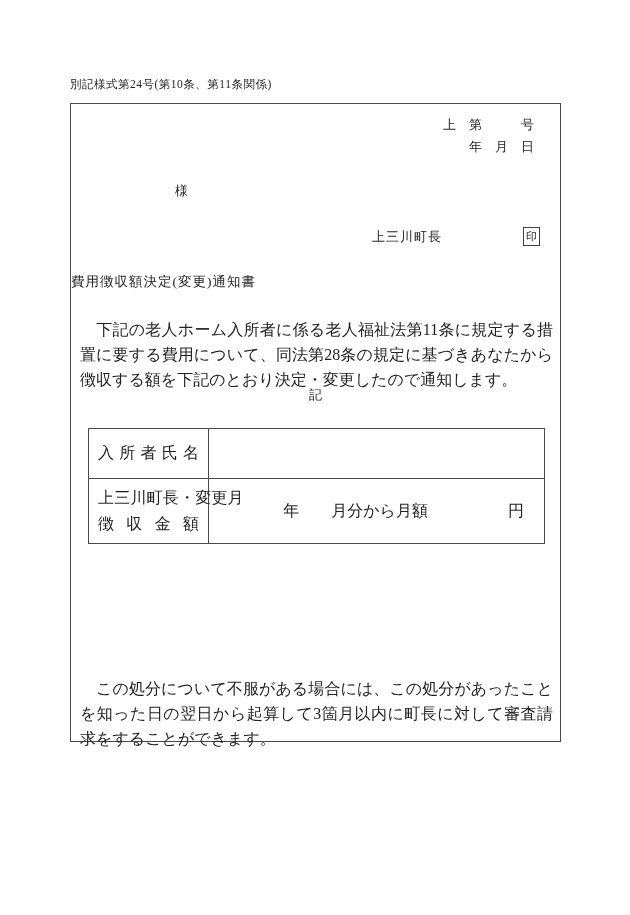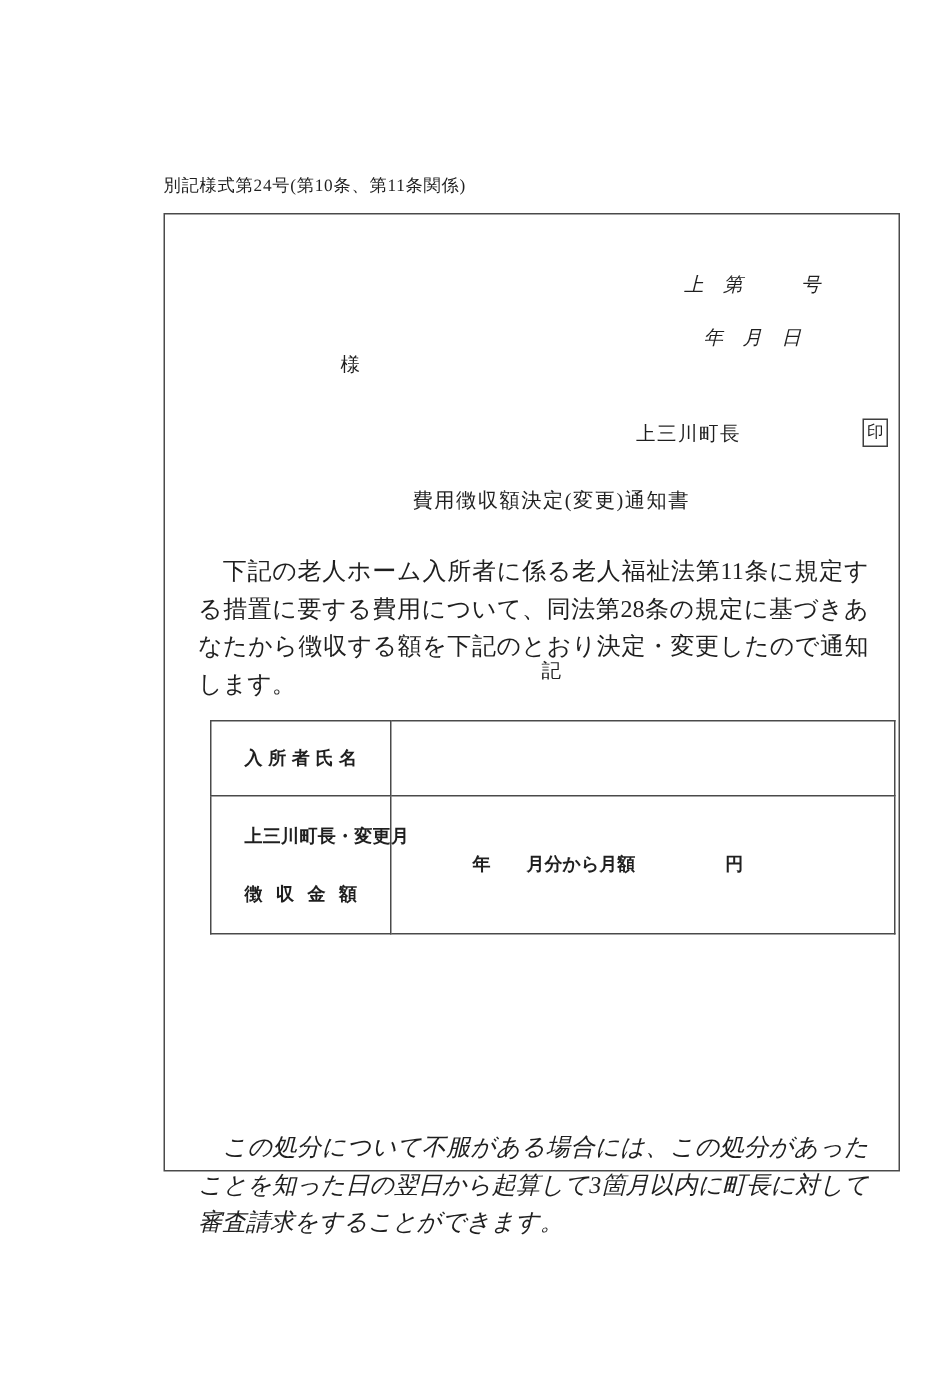--- a/index.html
+++ b/index.html
@@ -1,81 +1,81 @@
 <!DOCTYPE html>
 <html><head>
 <meta charset="utf-8">
 <style>
-  * { margin:13px; padding:0; box-sizing:border-box; }
+  * { margin:0; padding:0; box-sizing:border-box; }
   html,body { width:630px; height:915px; background:#ffffff; }
   body {
     position:relative;
     font-family:"Liberation Serif","DejaVu Serif",serif;
     color:#1f1f1f;
     -webkit-font-smoothing:antialiased;
   }
   .form-label {
     position:absolute; left:70px; top:77px;
     font-size:11.5px; letter-spacing:0.5px;
   }
   .doc-box {
     position:absolute; left:70px; top:103px;
     width:491px; height:639px;
     border:1px solid #4a4a4a;
   }
   .doc-meta {
     position:absolute; top:10px; right:26px;
-    text-align:center; font-size:13px; line-height:21.5px;font-style:italic;
+    text-align:right; font-size:13px; line-height:21.5px;
   }
   .addressee {
     position:absolute; left:104px; top:78px; font-size:13px;
   }
   .issuer {
     position:absolute; left:301px; top:124px; font-size:13px; letter-spacing:1px;
   }
   .seal {
     position:absolute; left:452px; top:123px;
     width:17px; height:19px;
     border:1px solid #3f3f3f;
     font-size:11px; line-height:17px; text-align:center;
   }
   .doc-title {
     position:absolute; top:169px; left:0; width:100%;
-    text-align:center; font-size:13.5px; letter-spacing:1px;
+    text-align:left; font-size:13.5px; letter-spacing:1px;
   }
   .para {
     position:absolute; left:9px; right:7px;
     font-size:16px; line-height:25px;
     text-align:justify;
   }
   .para-body { top:213px; }
   .ki-marker {
     position:absolute; top:278px; left:0; width:100%;
     text-align:center; font-size:13px; line-height:25px;
   }
   table.form-table {
     position:absolute; left:17px; top:324px;
     width:456px; border-collapse:collapse;
-    table-layout:fixed; font-size:12px;font-weight:bold;
+    table-layout:fixed; font-size:16px;
   }
   .form-table td {
     border:1px solid #4a4a4a;
     vertical-align:middle;
   }
   .form-table td.lbl { padding:0 9px; }
   .row-a { height:50px; }
   .row-b { height:50px; }
   .row-c { height:65px; }
   .row-d { height:67px; }
   .jl { text-align:justify; text-align-last:justify; }
   .nw { white-space:nowrap; letter-spacing:0.2px; }
   .lbl-line { line-height:26px; }
-  .val-c { padding-left:54px; white-space:nowrap; }
+  .val-c { padding-left:54px; white-space:nowrap;text-align:center; }
   .val-d { vertical-align:bottom; padding:0 0 3px 127px; line-height:20px; white-space:nowrap; }
-  .para-appeal { top:597px;font-style:italic; }
+  .para-appeal { top:572px; }
 </style>
 </head>
 <body>
 
 <div class="form-label">別記様式第24号(第10条、第11条関係)</div>
 
 <div class="doc-box">
 
   <div class="doc-meta">
     <div>上　第　　　号</div>

